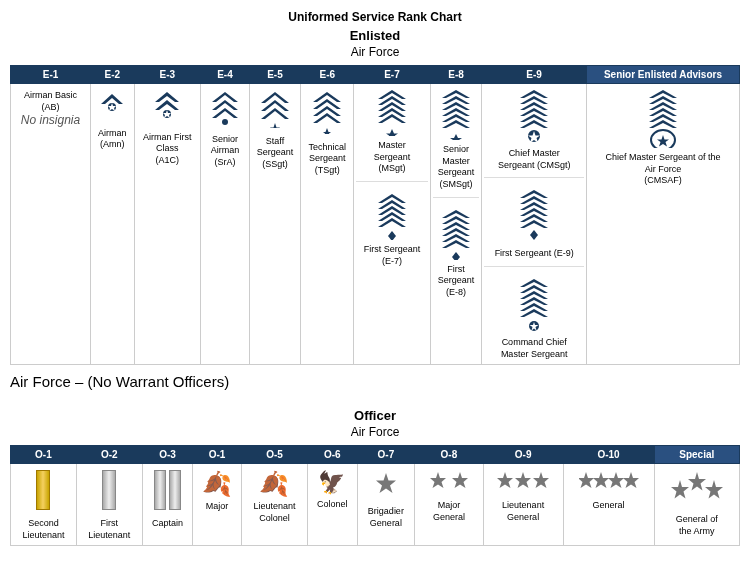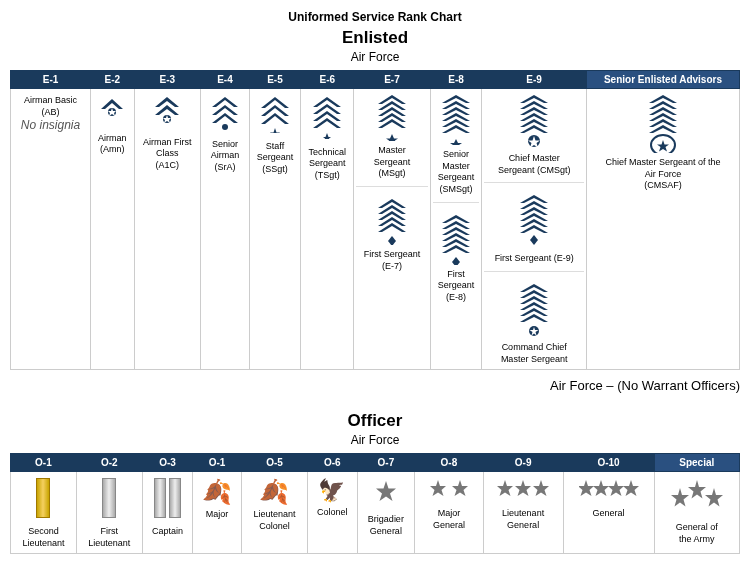--- a/index.html
+++ b/index.html
@@ -12,21 +12,21 @@
       font-size: 11px;
     }
     .page-title {
       text-align: center;
       font-size: 12px;
       font-weight: bold;
       margin-bottom: 4px;
     }
     .section-title {
       text-align: center;
-      font-size: 17px;
+      font-size: 13px;
       font-weight: bold;
       margin-bottom: 2px;
     }
     .sub-title {
       text-align: center;
       font-size: 12px;
       margin-bottom: 6px;
     }
     .rank-table {
       width: 100%;
@@ -61,22 +61,22 @@
       display: block;
       margin-top: 2px;
       line-height: 1.3;
     }
     .no-insignia {
       font-size: 12px;
       color: #555;
       font-style: italic;
     }
     .note-text {
-      text-align: right;
-      font-size: 13px;
+      text-align: left;
+      font-size: 15px;
       margin: 8px 0 18px 0;
     }
     .gold-bar {
       width: 14px;
       height: 40px;
       background: linear-gradient(to right, #c8a400, #f5d060, #c8a400);
       display: inline-block;
       border: 1px solid #a07800;
     }
     .silver-bar {

